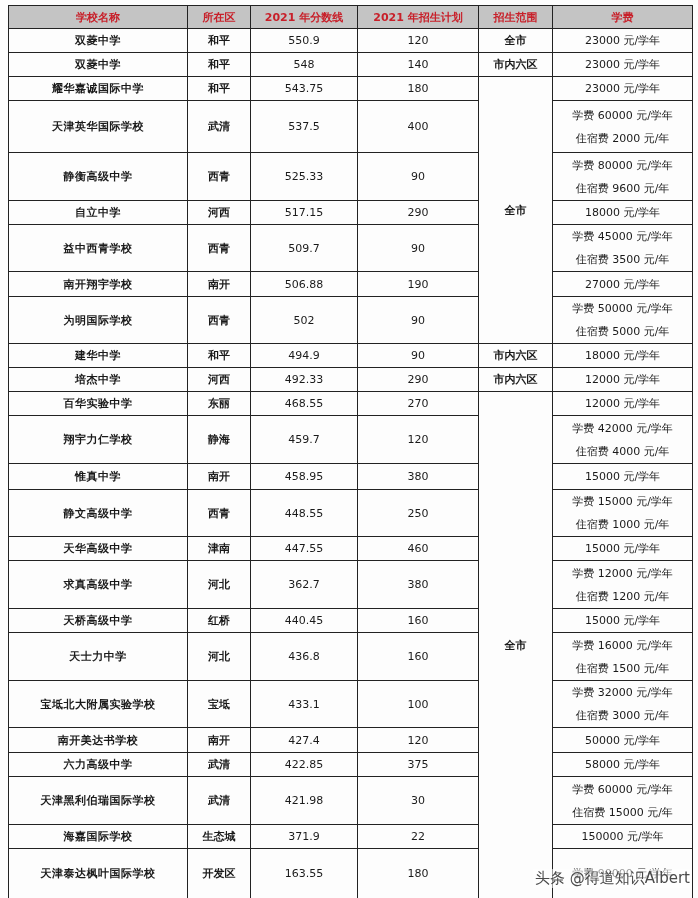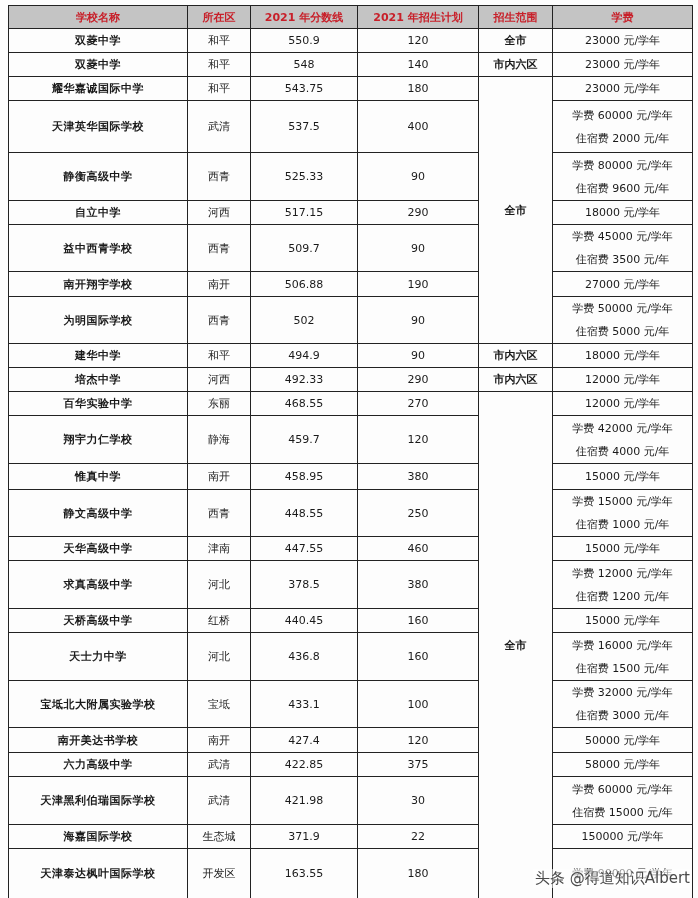--- a/index.html
+++ b/index.html
@@ -5,21 +5,21 @@
   html, body { margin:0; padding:0; background:#ffffff; }
   body { width:698px; height:898px; position:relative; overflow:hidden;
          font-family:"DejaVu Sans", "Liberation Sans", sans-serif; }
   .page { position:absolute; left:0; top:0; width:698px; height:898px; background:#fdfdfd; }
   table.main { position:absolute; left:8px; top:5px; border-collapse:collapse; table-layout:fixed;
                width:684px; }
   table.main td, table.main th { border:1.5px solid #222; text-align:center; vertical-align:middle;
                padding:0; font-size:11px; color:#1a1a1a; overflow:hidden; white-space:nowrap; }
   table.main th { background:#c4c4c4; color:#c8202a; font-weight:bold; font-size:11px; height:22px; }
   td.name { font-weight:bold; font-size:11.5px; letter-spacing:0.5px; }
-  td.dist { font-weight:normal; font-size:11px; }
+  td.dist { font-weight:bold; font-size:11px; }
   td.score { color:#d0232c; font-size:11px; }
   td.plan { font-size:11px; }
   td.scope { font-weight:bold; font-size:11px; border-left:1.5px solid #222; border-right:1.5px solid #222; }
   td.fee { font-size:10.5px; line-height:23px; }
   td.fee .line { display:block; }
   .watermark-big { position:absolute; left:40px; top:430px; font-size:82px; font-weight:bold;
                    color:rgba(225,70,70,0.13); letter-spacing:38px; pointer-events:none; white-space:nowrap; }
   .watermark-small { position:absolute; right:6px; bottom:10px; font-size:15px; color:#4a4a4a;
                      background:rgba(255,255,255,0.55); padding:0 2px; white-space:nowrap; }
 </style>
@@ -200,21 +200,21 @@
           <td class="dist">津南</td>
           <td class="score">447.55</td>
           <td class="plan">460</td>
           <td class="fee">
             <span class="line">15000 元/学年</span>
           </td>
         </tr>
         <tr style="height: 48px;">
           <td class="name">求真高级中学</td>
           <td class="dist">河北</td>
-          <td class="score">378.5</td>
+          <td class="score">362.7</td>
           <td class="plan">380</td>
           <td class="fee">
             <span class="line">学费 12000 元/学年</span>
             <span class="line">住宿费 1200 元/年</span>
           </td>
         </tr>
         <tr style="height: 24px;">
           <td class="name">天桥高级中学</td>
           <td class="dist">红桥</td>
           <td class="score">440.45</td>

